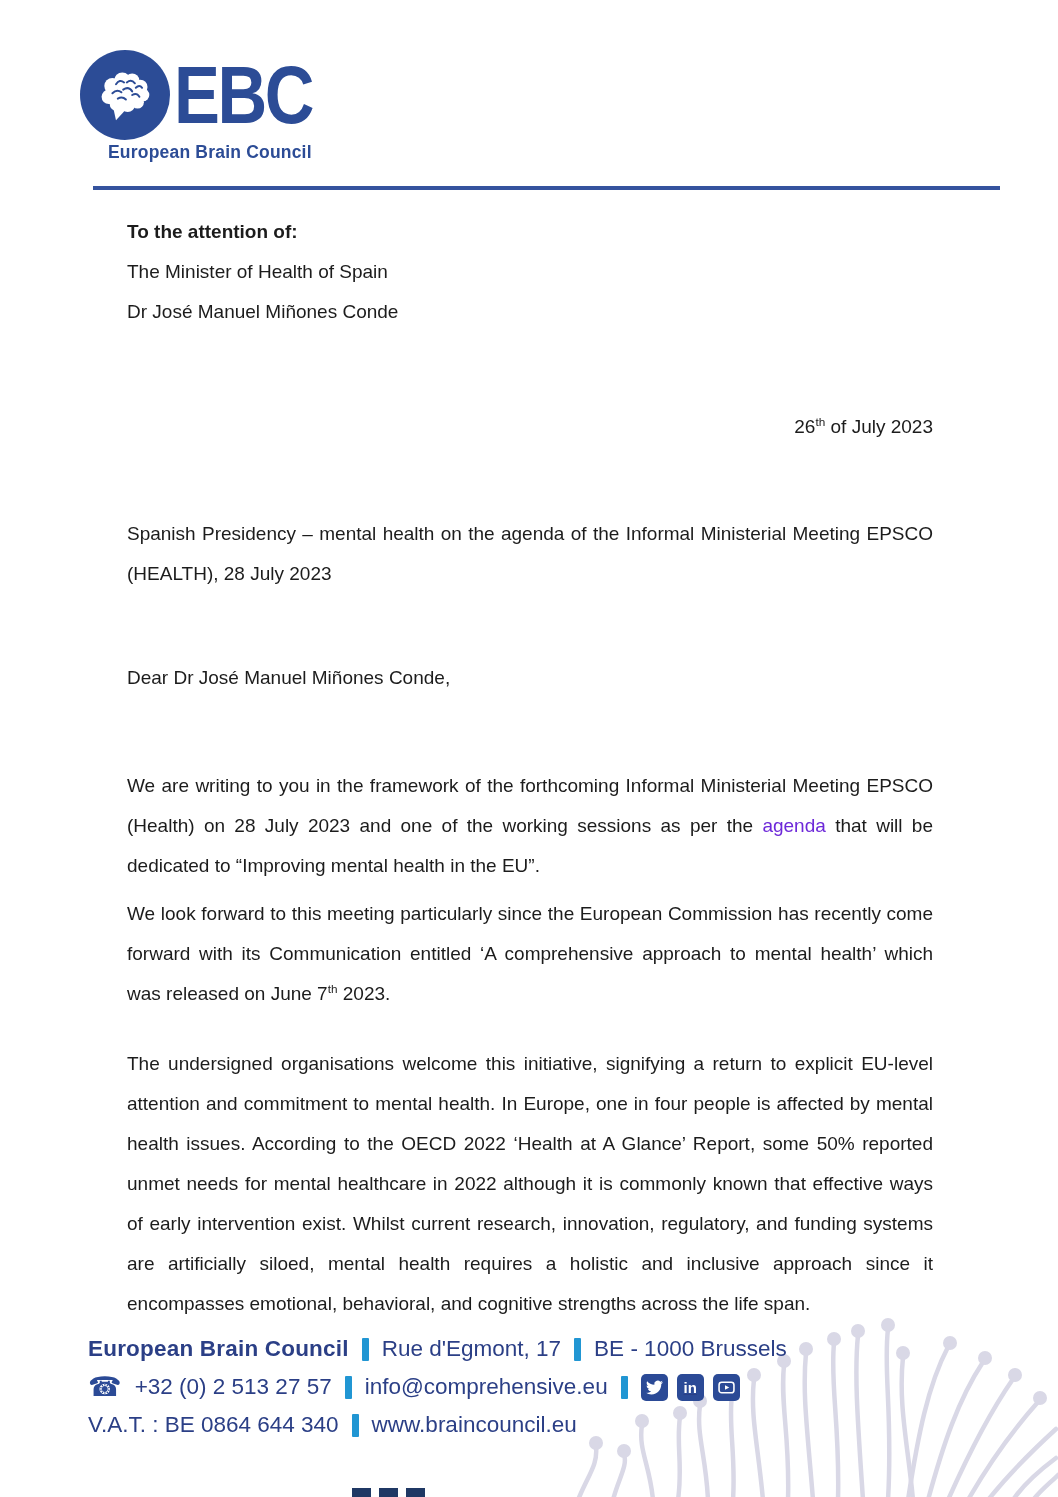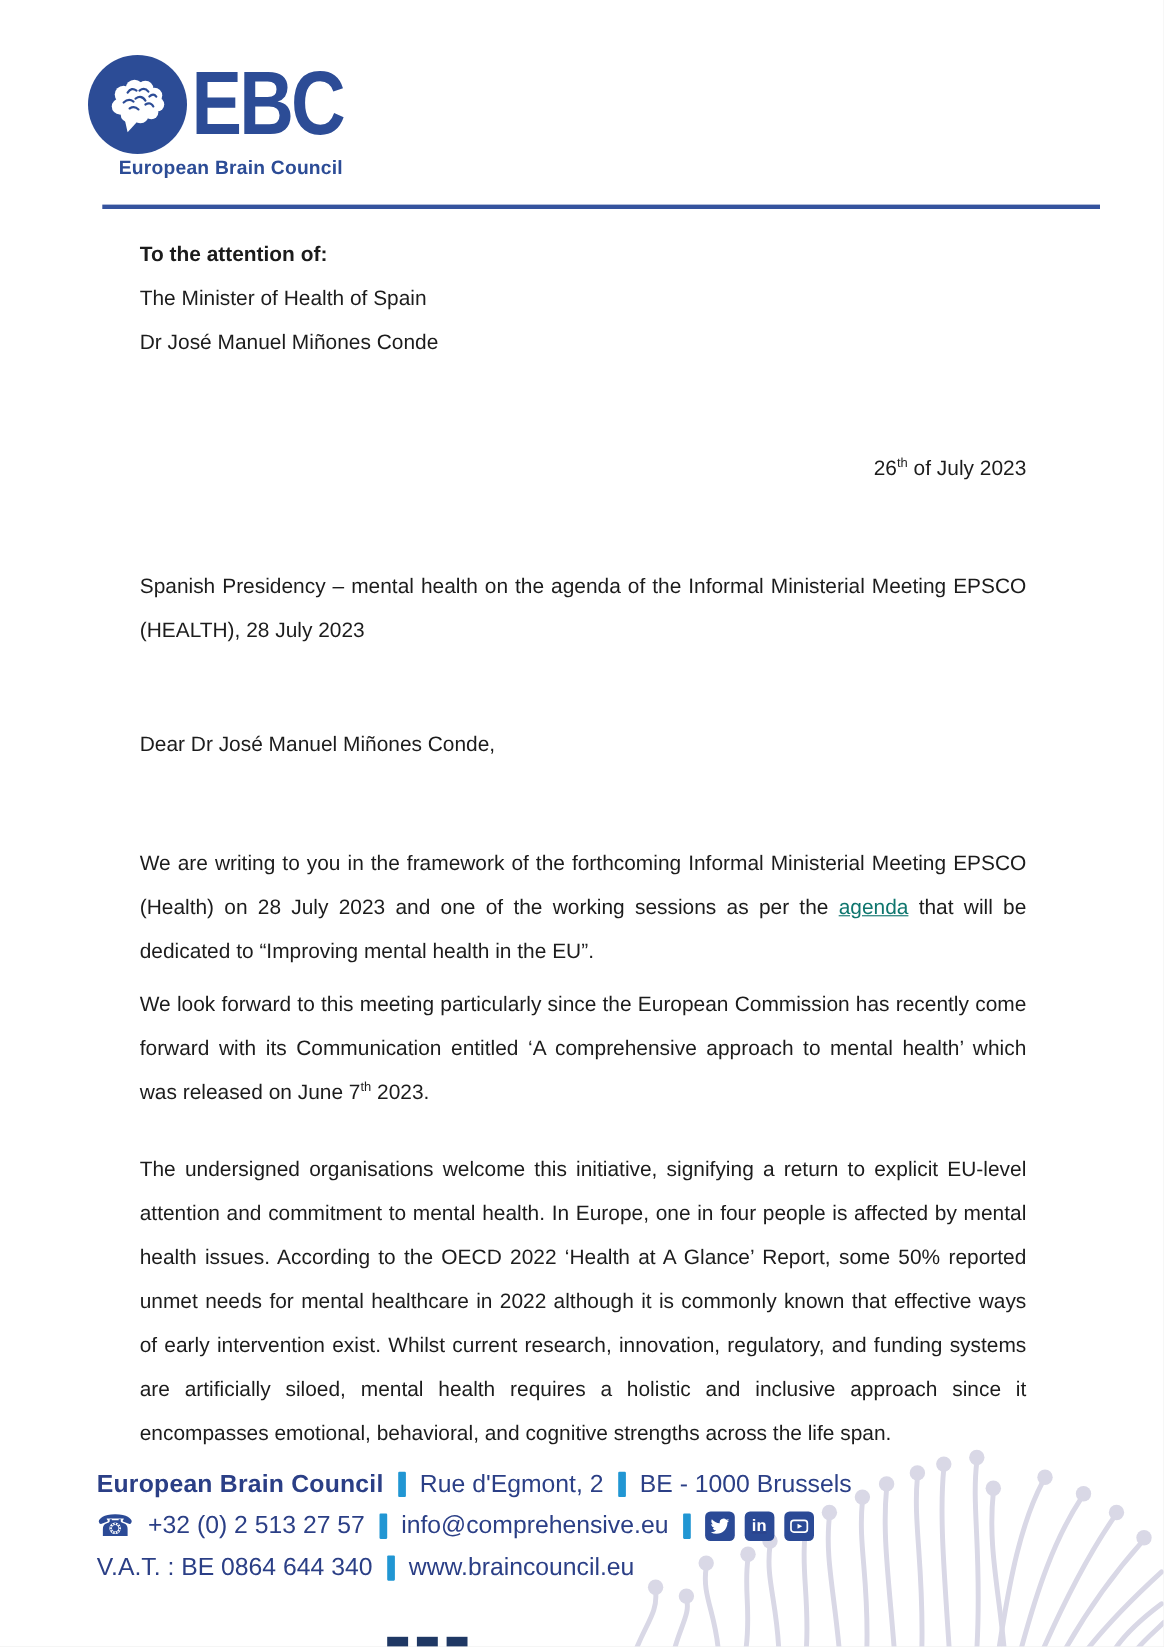--- a/index.html
+++ b/index.html
@@ -27,21 +27,21 @@
   .recipient{top:212px;}
   .bold{font-weight:700;}
   .dateline{top:407px;text-align:right;}
   sup{font-size:.62em;vertical-align:super;line-height:0;}
   .subject{top:514px;text-align:justify;}
   .salutation{top:658px;}
   .para{text-align:justify;}
   .p1{top:766px;}
   .p2{top:894px;}
   .p3{top:1044px;}
-  a.doclink{color:#0f766e;text-decoration:underline;cursor:pointer;}
+  a.doclink{color:#6d28d9;cursor:pointer;}
   
   .footer{position:absolute;left:88px;top:1330px;z-index:2;color:#2b3f86;font-size:22.5px;}
   .frow{display:flex;align-items:center;gap:13px;height:38px;white-space:nowrap;}
   .sep{display:inline-block;width:7px;height:23px;background:#2196d3;border-radius:1px;flex:0 0 auto;}
   .org{font-weight:700;letter-spacing:.2px;}
   .phone-glyph{font-size:27px;line-height:27px;color:#2b4a96;}
   .social{display:flex;gap:9px;align-items:center;}
   .sicon{width:27px;height:27px;border-radius:5px;background:#2b4a96;display:flex;align-items:center;justify-content:center;cursor:pointer;text-decoration:underline;}
   .sicon svg{display:block;}
   .sicon .in-txt{color:#fff;font-weight:700;font-size:15px;line-height:15px;font-family:"Liberation Sans",sans-serif;}
@@ -149,21 +149,21 @@
   <div class="crop-marks">
       <span></span>
       <span></span>
       <span></span>
     </div>
 
   <div class="footer">
     <div class="frow">
       <span class="org">European Brain Council</span>
       <span class="sep"></span>
-      <span>Rue d'Egmont, 2</span>
+      <span>Rue d'Egmont, 17</span>
       <span class="sep"></span>
       <span>BE - 1000 Brussels</span>
     </div>
     <div class="frow">
       <span class="phone-glyph">☎</span>
       <span>+32 (0) 2 513 27 57</span>
       <span class="sep"></span>
       <span>info@comprehensive.eu</span>
       <span class="sep"></span>
       <span class="social">

